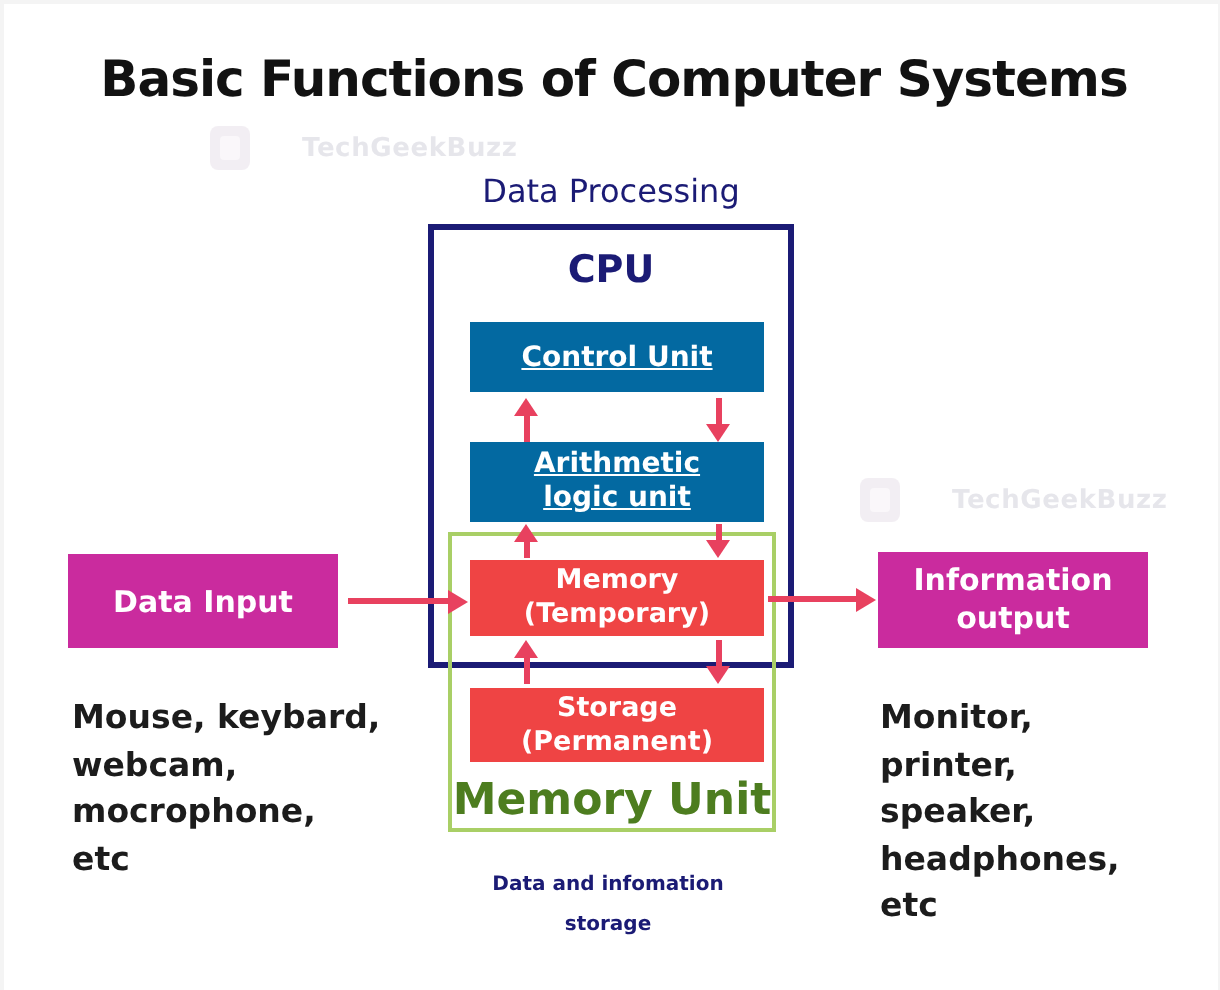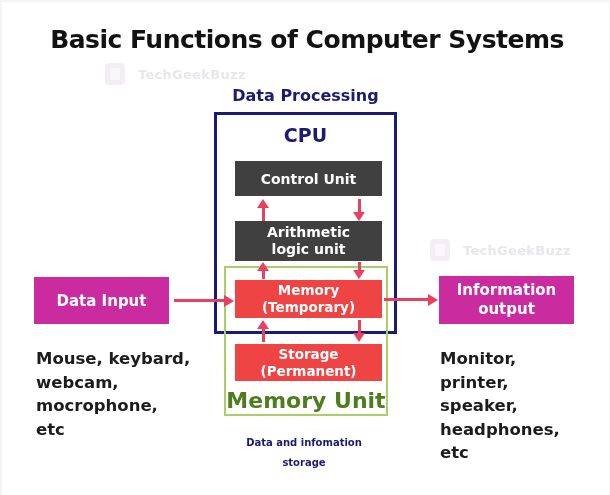--- a/index.html
+++ b/index.html
@@ -9,45 +9,45 @@
     font-family:"DejaVu Sans","Liberation Sans",sans-serif; overflow:hidden;
   }
   .pre { white-space:pre-line; }
 
   .title {
     position:absolute; left:0; right:0; top:22px; text-align:center;
     font-size:25px; font-weight:800; color:#121212; letter-spacing:-0.5px;
   }
 
   
-  .watermark { position:absolute; display:flex; align-items:center; gap:12px; opacity:0.5; }
+  .watermark { position:absolute; display:flex; align-items:center; gap:25px; opacity:0.5; }
   .wm1 { left:102px; top:60px; }
   .wm2 { left:427px; top:236px; }
   .wm-icon { width:20px; height:22px; background:#e7dfe8; border-radius:4px; position:relative; }
   .wm-icon::after { content:""; position:absolute; left:5px; top:5px; width:10px; height:12px;
     background:#f6f1f6; border-radius:2px; }
   .wm-text { font-size:13px; font-weight:600; color:#cfced9; letter-spacing:0.3px; }
 
   .dp-label {
     position:absolute; left:212px; width:183px; top:83px; text-align:center;
-    font-size:16px; font-weight:700; color:#1b1b75;
+    font-size:16px; font-weight:400; color:#1b1b75;
   }
 
   
   .cpu-outline { position:absolute; left:212px; top:110px; width:183px; height:222px;
     border:3px solid #1b1b75; background:transparent; }
   .cpu-label { position:absolute; left:212px; width:183px; top:121px; text-align:center;
     font-size:19px; font-weight:700; color:#1b1b75; }
   .mem-outline { position:absolute; left:222px; top:264px; width:164px; height:150px;
     border:2px solid #a9cf66; background:transparent; }
 
   
   .fill-box { position:absolute; left:233px; width:147px; text-align:center; color:#ffffff;
     font-weight:700; }
-  .blue  { background:#404040; }
+  .blue  { background:#0369a1;text-decoration:underline; }
   .green { background:#ef4444; }
   .cu-box   { top:159px; height:35px; font-size:14px; line-height:35px; }
   .alu-box  { top:219px; height:40px; font-size:14px; line-height:17px; padding-top:3px; }
   .memo-box { top:278px; height:38px; font-size:13.5px; line-height:17px; padding-top:2px; }
   .stor-box { top:342px; height:37px; font-size:13.5px; line-height:17px; padding-top:2px; }
 
   .mu-label { position:absolute; left:222px; width:164px; top:385px; text-align:center;
     font-size:22px; font-weight:800; color:#4d7d1f; }
   .ds-label { position:absolute; left:150px; width:304px; top:430px; text-align:center;
     font-size:10px; font-weight:800; color:#1b1b75; line-height:20px; }

